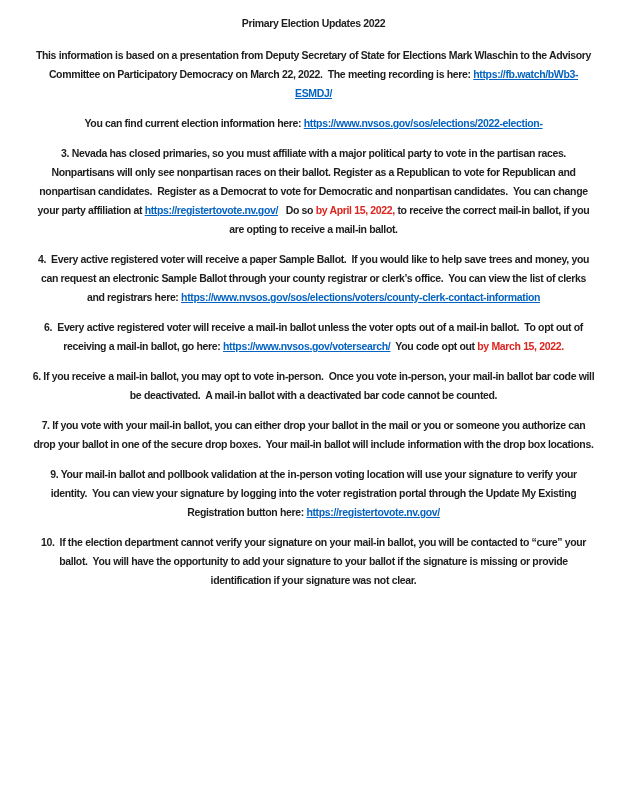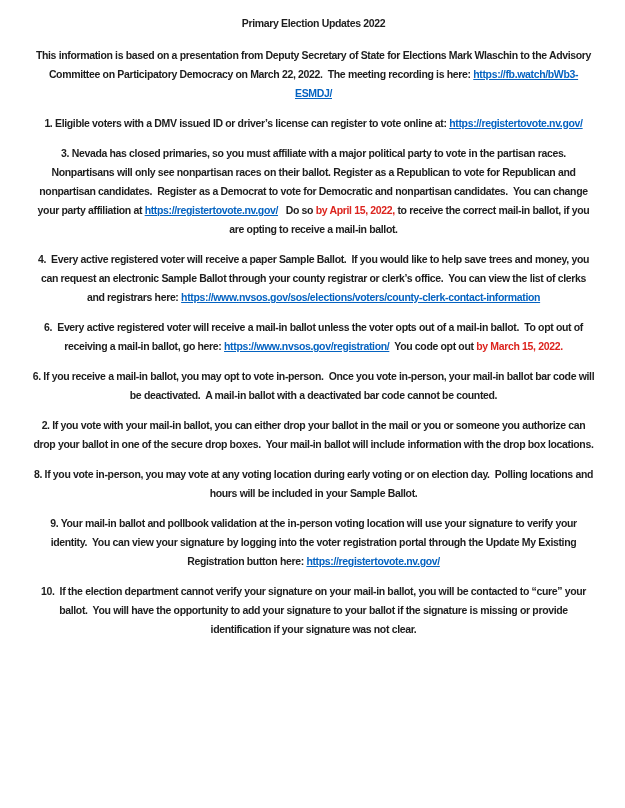--- a/index.html
+++ b/index.html
@@ -40,23 +40,22 @@
     color: var(--alert-color, #DC241E);
   }
 </style>
 </head>
 <body>
 
 <div class="page">
   <div class="title">Primary Election Updates 2022</div>
   <div id="doc-body">
       <p class="para"><span class="txt">This information is based on a presentation from Deputy Secretary of State for Elections Mark Wlaschin to the Advisory Committee on Participatory Democracy on March 22, 2022.  The meeting recording is here: </span><a class="link" href="#">https://fb.watch/bWb3-ESMDJ/</a></p>
-      <p class="para"><span class="txt">1. Eligible voters with a DMV issued ID or driver’s license can register to vote online at: </span><a class="link" href="#">https://registertovote.nv.gov/</a></p>
+      <p class="para"><span class="txt">You can find current election information here: </span><a class="link" href="#">https://www.nvsos.gov/sos/elections/2022-election-</a></p>
       <p class="para"><span class="txt">3. Nevada has closed primaries, so you must affiliate with a major political party to vote in the partisan races. Nonpartisans will only see nonpartisan races on their ballot. Register as a Republican to vote for Republican and nonpartisan candidates.  Register as a Democrat to vote for Democratic and nonpartisan candidates.  You can change your party affiliation at </span><a class="link" href="#">https://registertovote.nv.gov/</a><span class="txt">   Do so </span><span class="alert">by April 15, 2022,</span><span class="txt"> to receive the correct mail-in ballot, if you are opting to receive a mail-in ballot.</span></p>
       <p class="para"><span class="txt">4.  Every active registered voter will receive a paper Sample Ballot.  If you would like to help save trees and money, you can request an electronic Sample Ballot through your county registrar or clerk’s office.  You can view the list of clerks and registrars here: </span><a class="link" href="#">https://www.nvsos.gov/sos/elections/voters/county-clerk-contact-information</a></p>
-      <p class="para"><span class="txt">6.  Every active registered voter will receive a mail-in ballot unless the voter opts out of a mail-in ballot.  To opt out of receiving a mail-in ballot, go here: </span><a class="link" href="#">https://www.nvsos.gov/registration/</a><span class="txt">  You code opt out </span><span class="alert">by March 15, 2022.</span></p>
+      <p class="para"><span class="txt">6.  Every active registered voter will receive a mail-in ballot unless the voter opts out of a mail-in ballot.  To opt out of receiving a mail-in ballot, go here: </span><a class="link" href="#">https://www.nvsos.gov/votersearch/</a><span class="txt">  You code opt out </span><span class="alert">by March 15, 2022.</span></p>
       <p class="para"><span class="txt">6. If you receive a mail-in ballot, you may opt to vote in-person.  Once you vote in-person, your mail-in ballot bar code will be deactivated.  A mail-in ballot with a deactivated bar code cannot be counted.</span></p>
-      <p class="para"><span class="txt">2. If you vote with your mail-in ballot, you can either drop your ballot in the mail or you or someone you authorize can drop your ballot in one of the secure drop boxes.  Your mail-in ballot will include information with the drop box locations.</span></p>
-      <p class="para"><span class="txt">8. If you vote in-person, you may vote at any voting location during early voting or on election day.  Polling locations and hours will be included in your Sample Ballot.</span></p>
+      <p class="para"><span class="txt">7. If you vote with your mail-in ballot, you can either drop your ballot in the mail or you or someone you authorize can drop your ballot in one of the secure drop boxes.  Your mail-in ballot will include information with the drop box locations.</span></p>
       <p class="para"><span class="txt">9. Your mail-in ballot and pollbook validation at the in-person voting location will use your signature to verify your identity.  You can view your signature by logging into the voter registration portal through the Update My Existing Registration button here: </span><a class="link" href="#">https://registertovote.nv.gov/</a></p>
       <p class="para"><span class="txt">10.  If the election department cannot verify your signature on your mail-in ballot, you will be contacted to “cure” your ballot.  You will have the opportunity to add your signature to your ballot if the signature is missing or provide identification if your signature was not clear.</span></p>
     </div>
 </div>
 
 </body></html>

